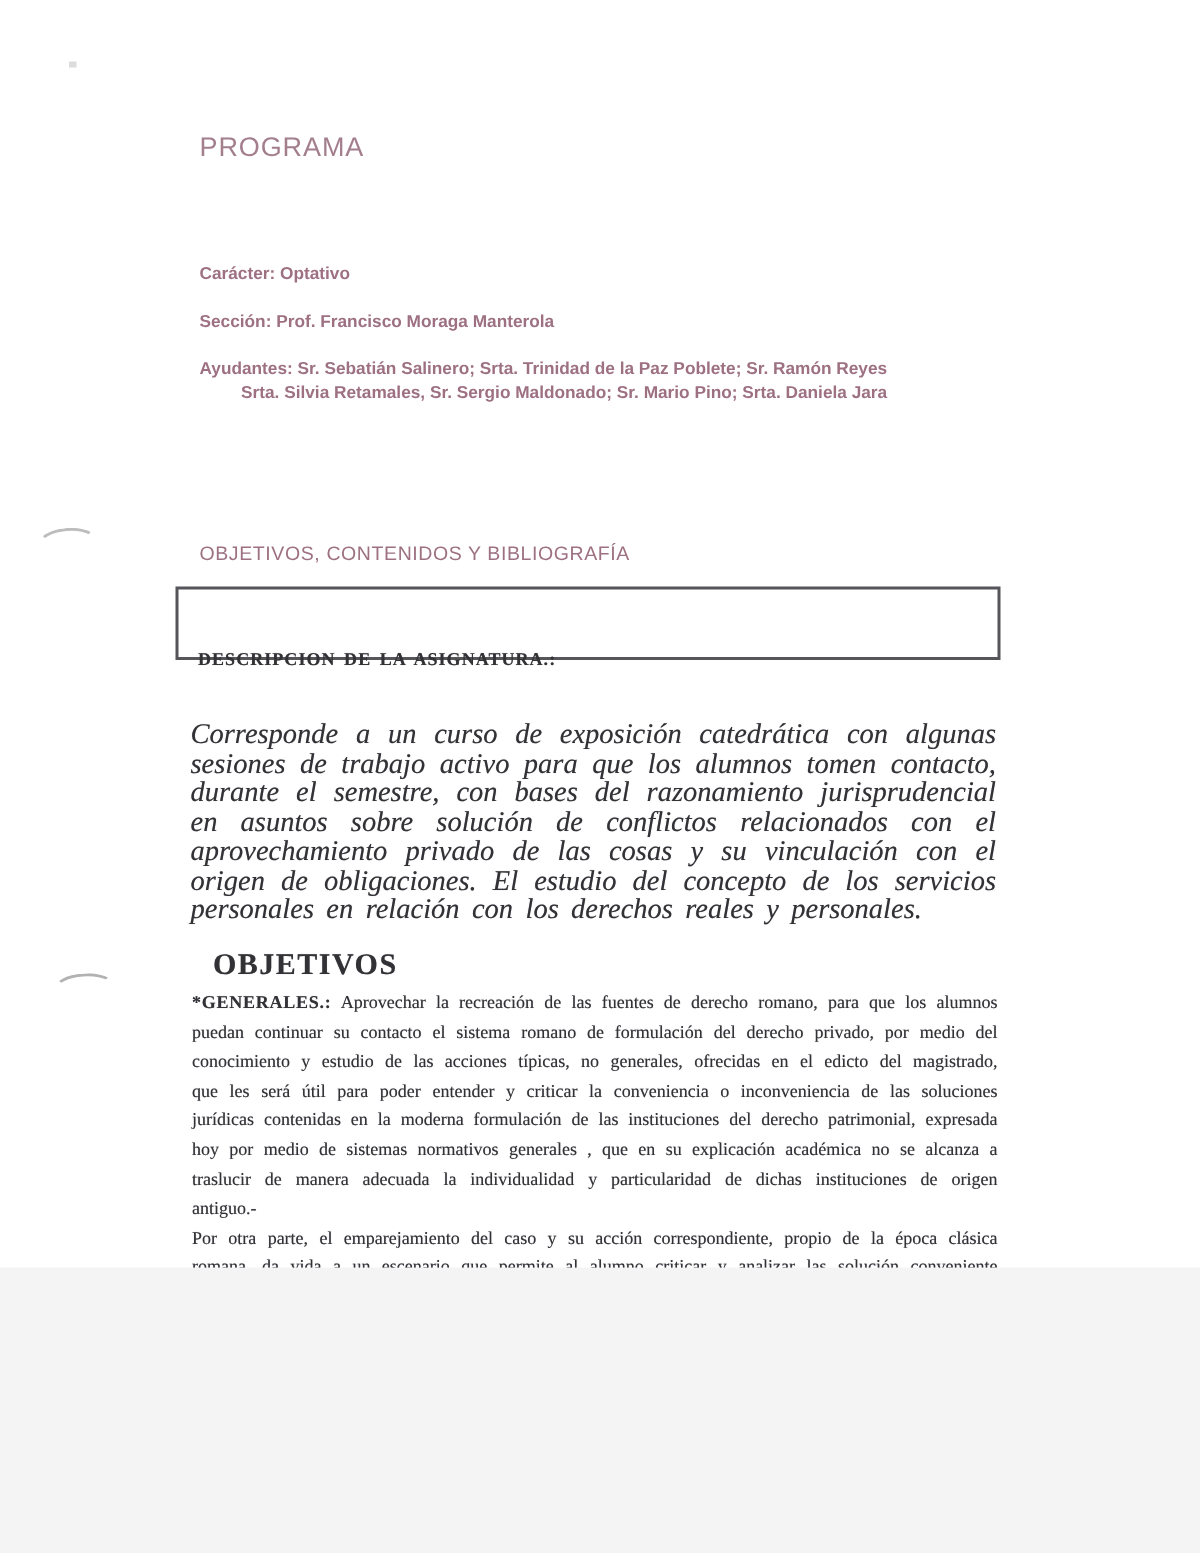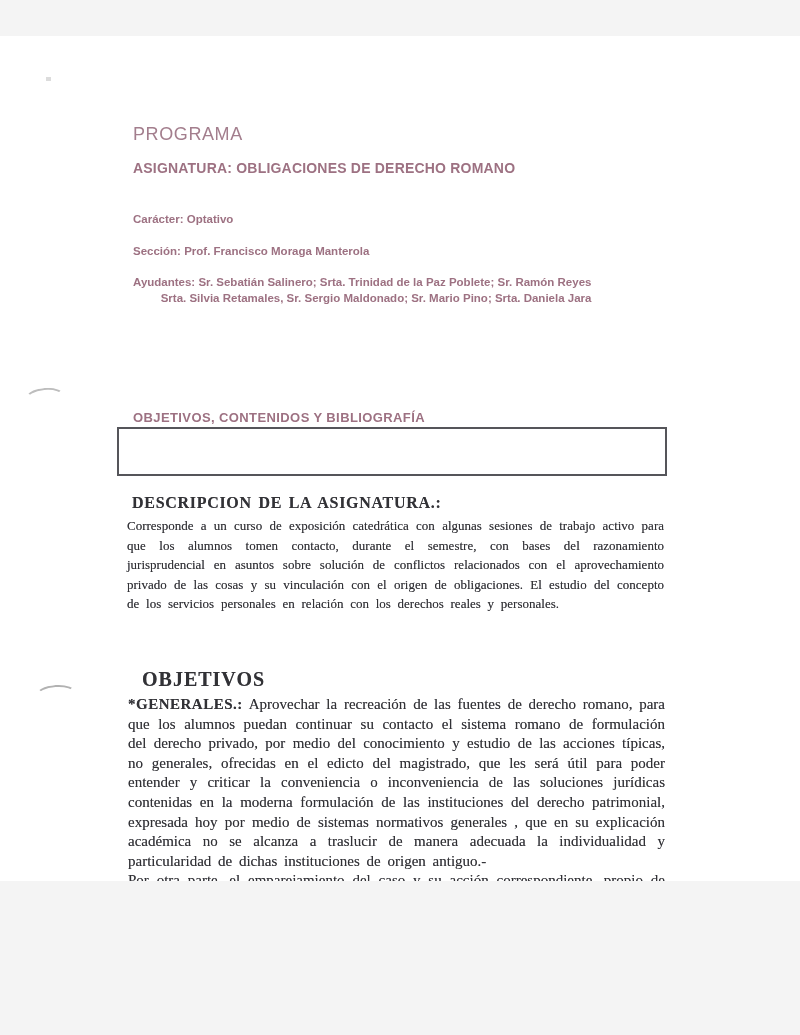--- a/index.html
+++ b/index.html
@@ -6,73 +6,73 @@
   body {
     width: 800px; height: 1035px;
     background: #f4f4f4;
     font-family: "Liberation Serif", serif;
   }
   .page {
     position: relative;
     width: 800px; height: 845px;
     background: #ffffff;
     overflow: hidden;
-    margin-top: 36px;
   }
   .abs { position: absolute; }
 
   
   .sans { font-family: "Liberation Sans", sans-serif; color: #9d7182; }
   .program-title {
     left: 133px; top: 88px;
     font-size: 18px; font-weight: 400; letter-spacing: 0.6px;
     color: #a37e8d;
   }
   .course-title {
     left: 133px; top: 124px;
     font-size: 14px; font-weight: 700; letter-spacing: 0.2px;
   }
   .meta-line { left: 133px; font-size: 11.5px; font-weight: 700; line-height: 15.5px; text-align: right; }
   .caracter { top: 176px; }
   .seccion  { top: 208px; }
   .ayudantes { top: 239px; }
   .colaboradores { top: 287px; }
   .section-heading {
-    left: 133px; top: 374px;
-    font-size: 13px; font-weight: 700; letter-spacing: 0.4px;
+    left: 133px; top: 361px;
+    font-size: 13px; font-weight: 400; letter-spacing: 0.4px;
   }
 
   
   .answer-box {
     left: 117px; top: 391px;
     width: 546px; height: 45px;
     border: 2px solid #55555a;
     background: #ffffff;
   }
 
   
   .serif { color: #323236; text-shadow: 0 0 0.5px rgba(50,50,60,0.55); }
   .desc-heading {
-    left: 132px; top: 458px;
-    font-size: 16px; font-weight: 700;
+    left: 132px; top: 432px;
+    font-size: 12px; font-weight: 700;
     letter-spacing: 0.7px; word-spacing: 2px;
   }
   .desc-body {
     left: 127px; top: 480px; width: 537px;
-    font-size: 13px; line-height: 19.5px;
+    font-size: 19px; line-height: 19.5px;
     text-align: justify; text-align-last: left;
     word-spacing: 3.5px;
+    font-style: italic;
   }
   .objetivos-heading {
     left: 142px; top: 632px;
     font-size: 20px; font-weight: 700; letter-spacing: 1px;
   }
   .generales-block {
     left: 128px; top: 659px; width: 537px;
-    font-size: 15px; line-height: 19.6px;
+    font-size: 12px; line-height: 19.6px;
     text-align: justify; text-align-last: left;
     word-spacing: 3px;
   }
   .generales-block p { margin: 0; }
   .bold { font-weight: 700; letter-spacing: 0.5px; }
 
   
   .arc {
     border: 2px solid transparent;
     border-top: 2px solid #bdbdbd;
@@ -87,21 +87,20 @@
 <body>
 
 <div class="page">
 
   <div class="abs speck"></div>
   <div class="abs arc arc-1"></div>
   <div class="abs arc arc-2"></div>
 
   <div class="abs sans program-title">PROGRAMA</div>
 
-  <div class="abs sans course-title">ASIGNATURA: OBLIGACIONES DE DERECHO ROMANO</div>
 
   <div class="abs sans meta-line caracter">Carácter: Optativo</div>
 
   <div class="abs sans meta-line seccion">Sección: Prof. Francisco Moraga Manterola</div>
 
   <div class="abs sans meta-line ayudantes">
     <div>Ayudantes: Sr. Sebatián Salinero; Srta. Trinidad de la Paz Poblete; Sr. Ramón  Reyes</div>
     <div>Srta. Silvia Retamales, Sr. Sergio Maldonado; Sr. Mario Pino; Srta. Daniela Jara</div>
   </div>
 

